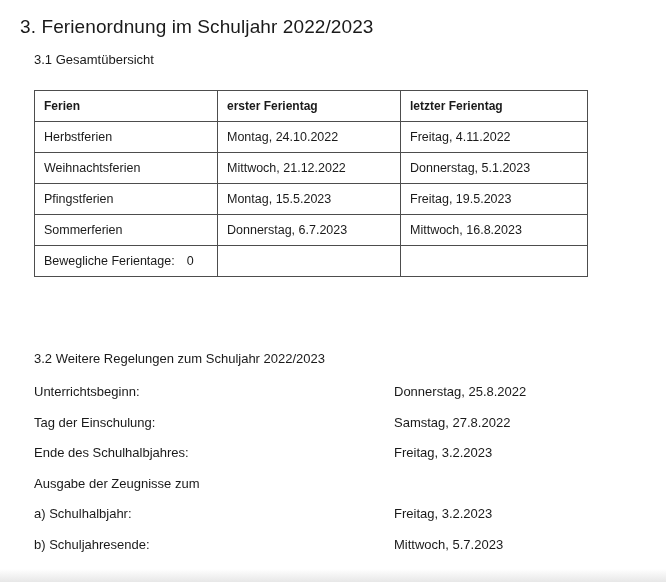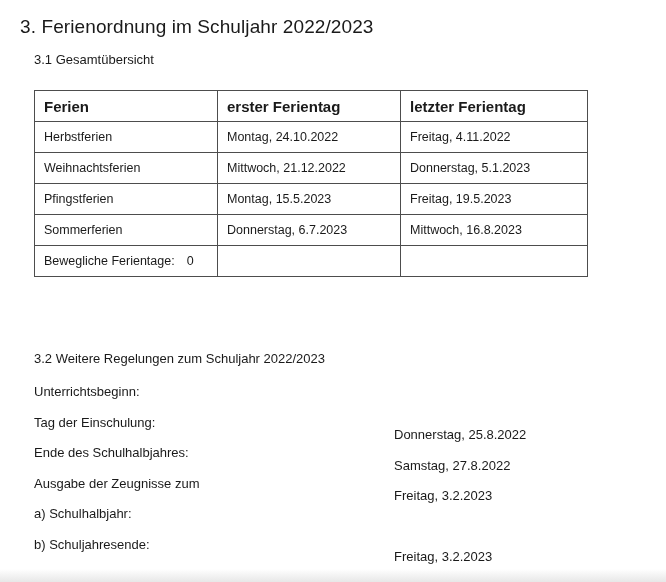--- a/index.html
+++ b/index.html
@@ -36,32 +36,32 @@
   table.holidays th, table.holidays td {
     border: 1px solid #4d4d4d;
     height: 30px;
     padding: 0 0 0 9px;
     text-align: left;
     vertical-align: middle;
     font-weight: normal;
     white-space: nowrap;
     overflow: hidden;
   }
-  table.holidays thead th { font-weight: bold; font-size: 15px; margin-top: 8px; }
+  table.holidays thead th { font-weight: bold; font-size: 12px; margin-top: 8px; }
   .count-gap { display: inline-block; width: 12px; }
 
   .h-32 {
     position: absolute; top: 351px; left: 34px;
     font-size: 13px; line-height: 16px;
   }
 
   .details { position: absolute; top: 384px; left: 0; width: 566px; }
   .detail-row { position: relative; height: 30.5px; }
   .detail-label { position: absolute; left: 34px; top: 0; font-size: 13px; line-height: 15px; }
-  .detail-value { position: absolute; left: 394px; top: 0; font-size: 13px; line-height: 15px; margin-top: 43px; }
+  .detail-value { position: absolute; left: 394px; top: 0; font-size: 13px; line-height: 15px; }
 
   .page-bottom-shadow {
     position: absolute; left: 0; right: 0; bottom: 0; height: 13px;
     background: linear-gradient(to bottom, rgba(255,255,255,0), #e7e7e7);
   }
 </style>
 </head>
 <body>
 
 <div class="page">

